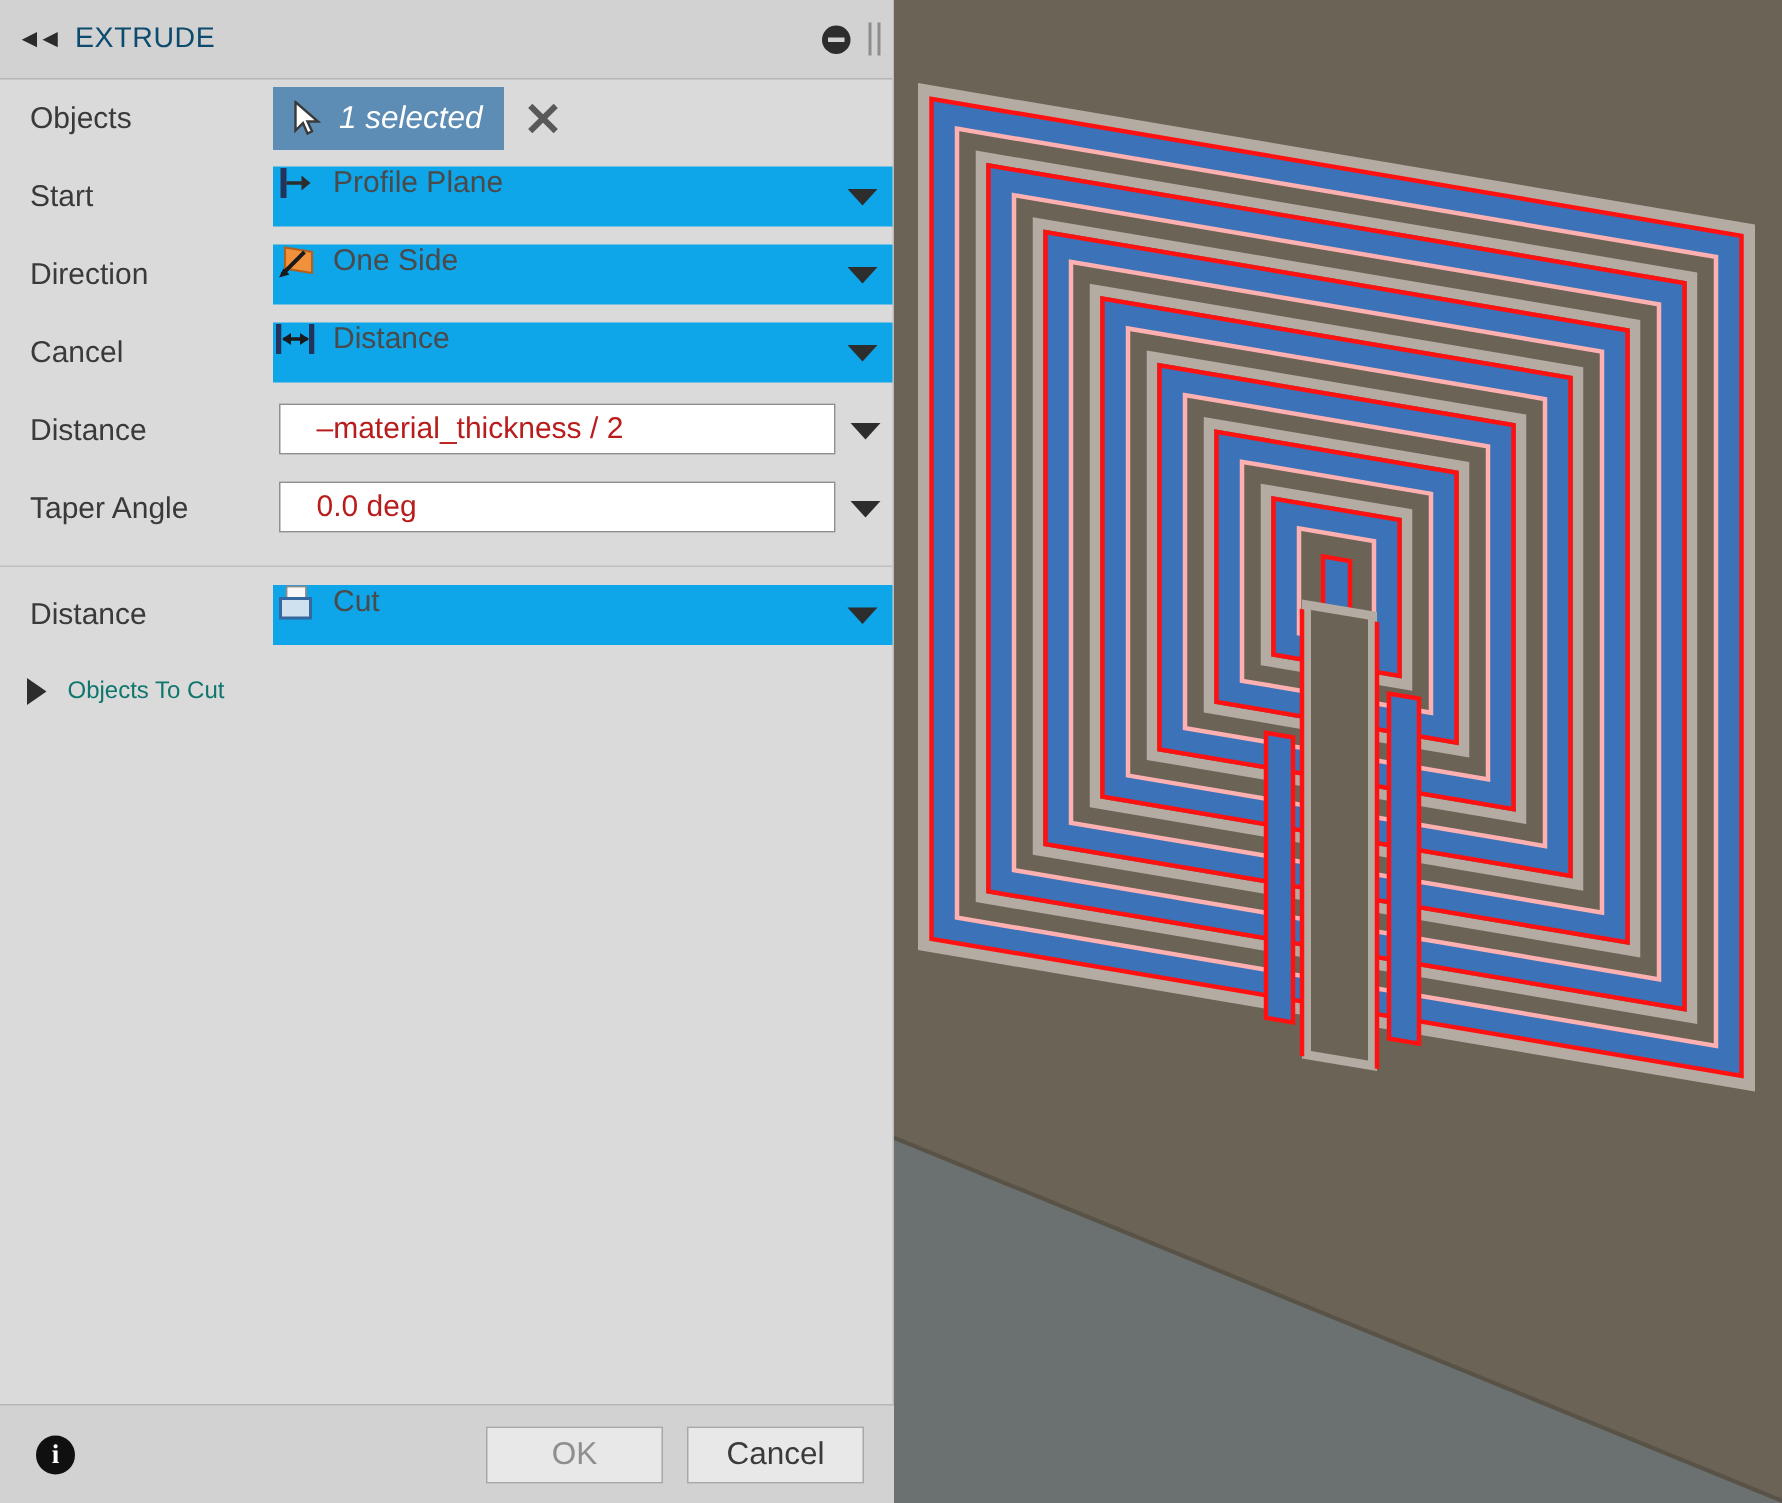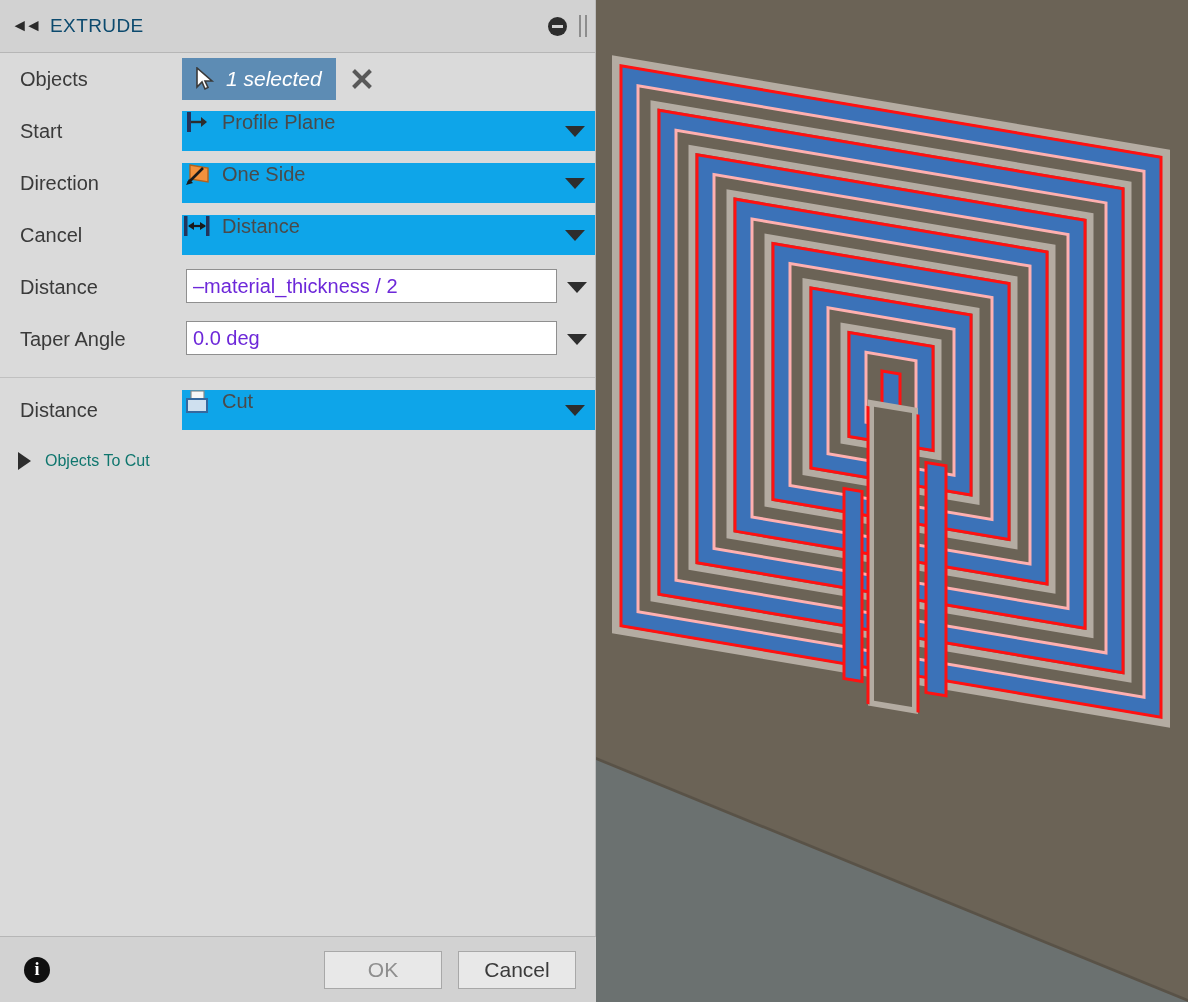--- a/index.html
+++ b/index.html
@@ -181,22 +181,22 @@
     right: 38px;
     height: 34px;
     background: #ffffff;
     border: 1px solid #8f8f8f;
     box-sizing: border-box;
     display: flex;
     align-items: center;
   }
   .textfield .tv {
     font-size: 20px;
-    color: #6d28d9;
-    margin-left: 6px;
+    color: #b91c1c;
+    margin-left: 24px;
     white-space: nowrap;
   }
   .field-caret {
     position: absolute;
     right: 8px;
     top: 50%;
     margin-top: -5px;
     width: 0; height: 0;
     border-left: 10px solid transparent;
     border-right: 10px solid transparent;

